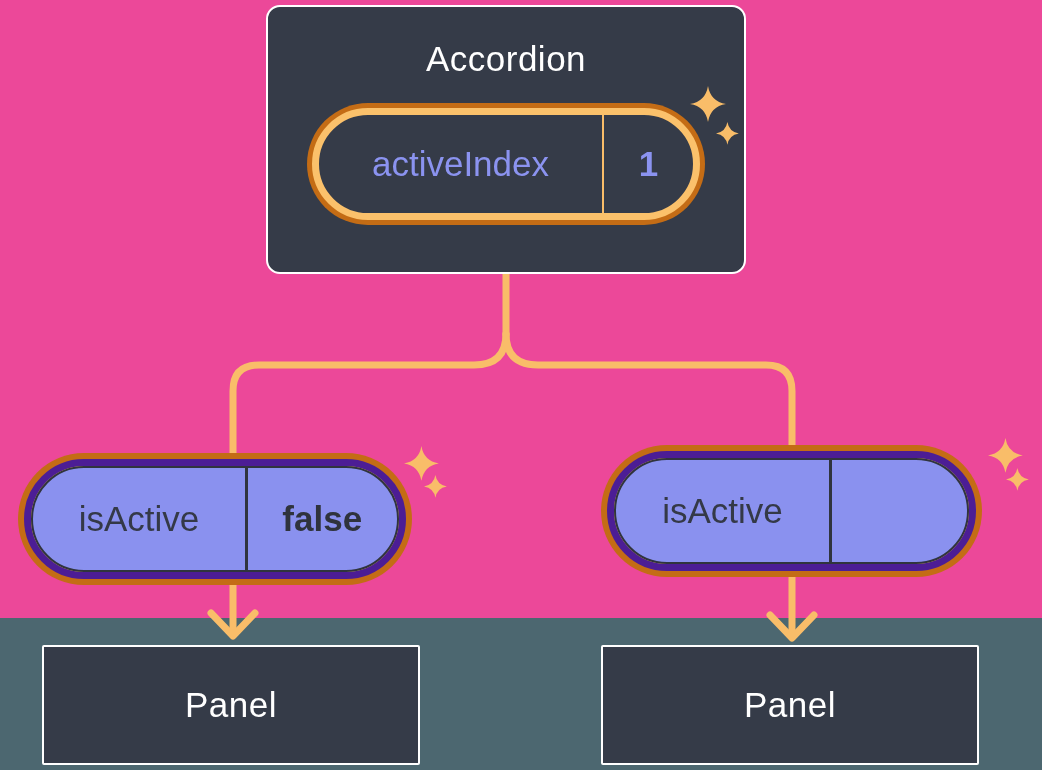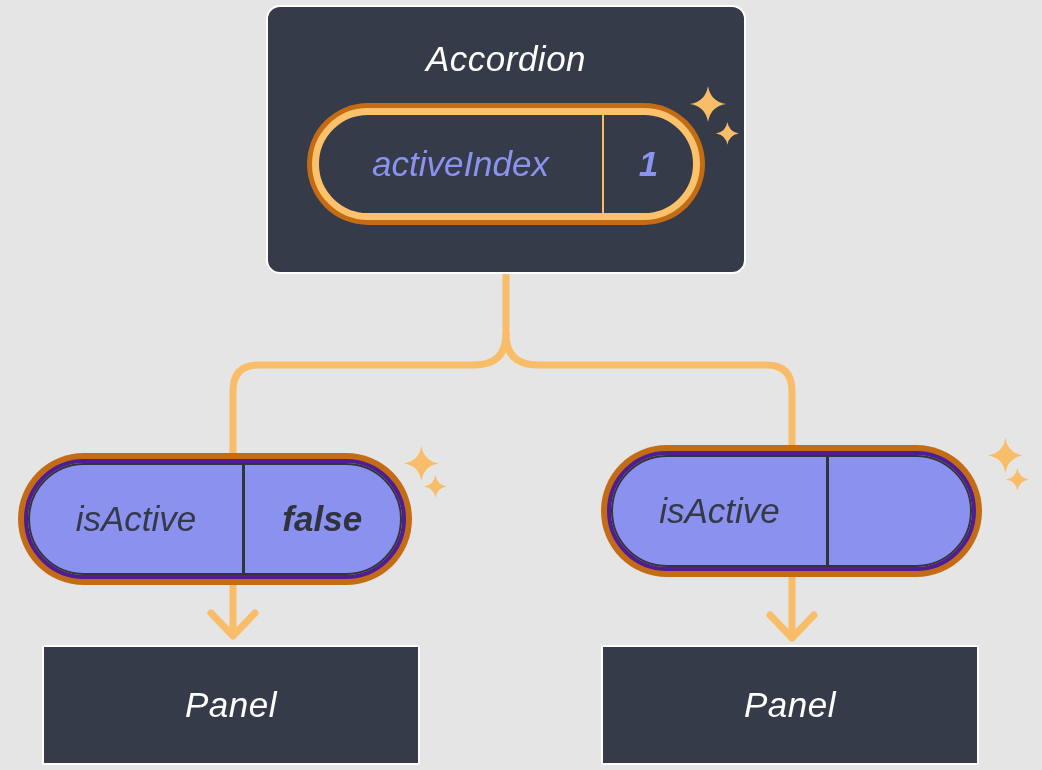--- a/index.html
+++ b/index.html
@@ -2,21 +2,21 @@
 <html><head>
 <meta charset="utf-8">
 <style>
   html,body{margin:0;padding:0;}
   body{
     width:1042px;height:770px;
     background:#4C6770;
     font-family:"Liberation Sans", sans-serif;
     overflow:hidden;
   }
-  .canvas{position:relative;width:1042px;height:770px;background:#e5e5e5;font-style:italic;}
+  .canvas{position:relative;width:1042px;height:618px;background:#ec4899;}
   svg.layer{position:absolute;left:0;top:0;width:1042px;height:770px;pointer-events:none;}
   .layer-connectors{z-index:1;}
   .layer-sparkles{z-index:3;}
 
   .node{
     position:absolute;z-index:2;
     background:#353B48;
     border:2.5px solid #FFFFFF;
     box-sizing:border-box;
   }
@@ -53,21 +53,21 @@
   .state-pill .divider{width:2px;background:#F9BD69;}
   .state-pill .cell-value{
     flex:1;display:flex;align-items:center;justify-content:center;
     color:#8B93F0;font-size:35px;font-weight:700;
   }
 
   
   .prop-pill{
     position:absolute;z-index:2;
     box-sizing:border-box;
-    border:4px solid #4c1d95;
+    border:7px solid #4c1d95;
     box-shadow:0 0 0 6px #C46C15;
     border-radius:999px;
     background:#FBC16B;
     text-align:right;
   }
   .prop-pill-left{left:24px;top:459px;width:382px;height:120px;}
   .prop-pill-right{left:607px;top:451px;width:369px;height:120px;}
   .prop-inner{
     width:100%;height:100%;
     box-sizing:border-box;

